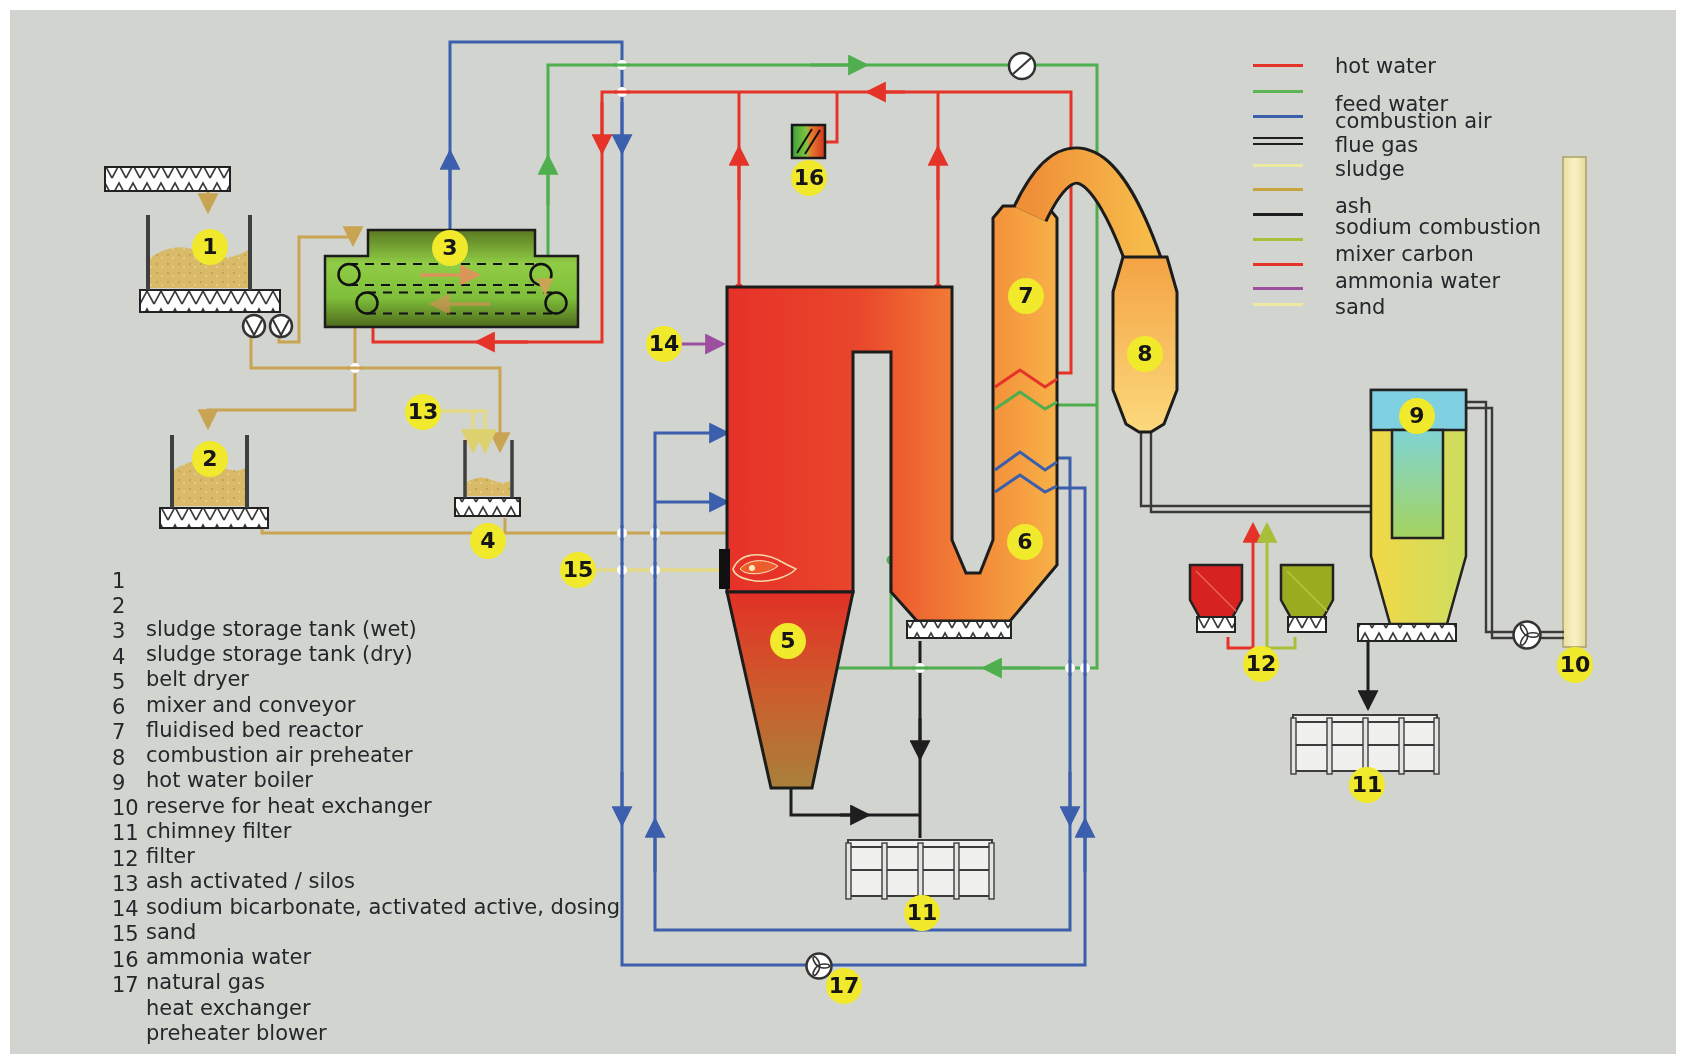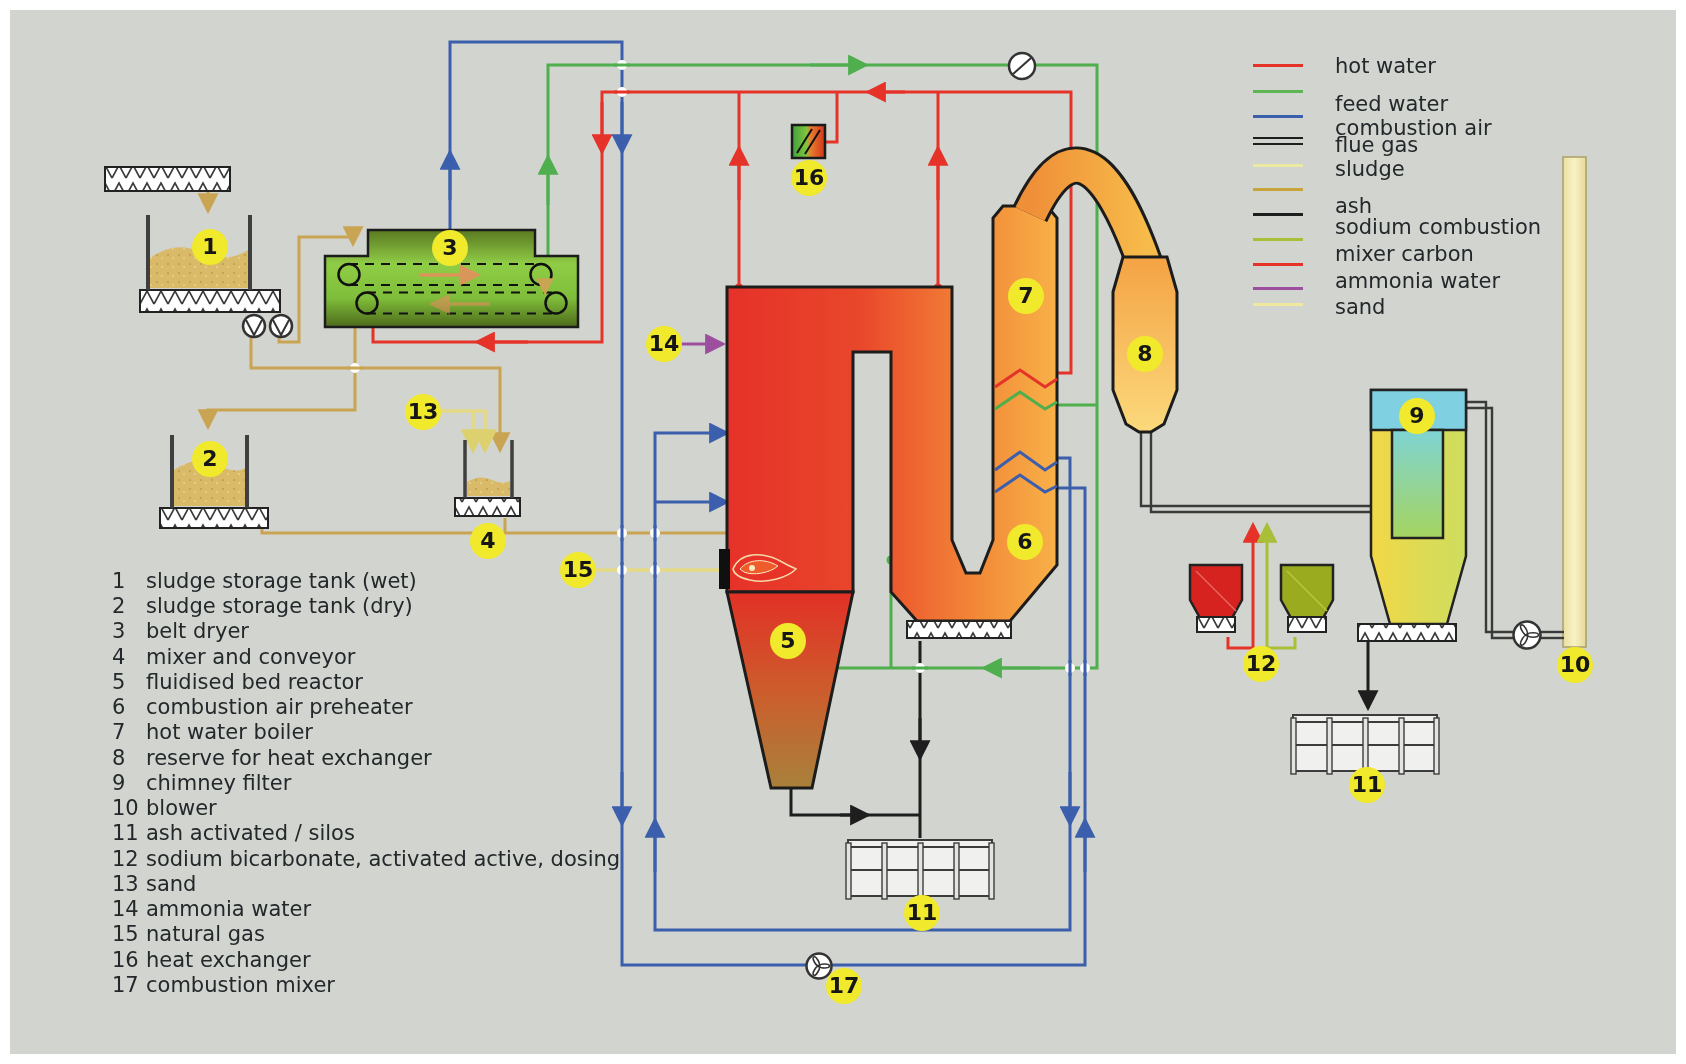--- a/index.html
+++ b/index.html
@@ -10,32 +10,32 @@
   .badge{position:absolute;width:36px;height:36px;border-radius:50%;background:#f1e92b;
          color:#161616;font-size:22px;font-weight:bold;display:flex;align-items:center;justify-content:center;
          transform:translate(-50%,-50%);line-height:1;}
   .b1{left:210px;top:247px}.b2{left:210px;top:459px}.b3{left:450px;top:248px}.b4{left:488px;top:541px}
   .b5{left:788px;top:641px}.b6{left:1025px;top:542px}.b7{left:1026px;top:296px}.b8{left:1145px;top:354px}
   .b9{left:1417px;top:416px}.b10{left:1575px;top:665px}.b11a{left:922px;top:913px}.b12{left:1261px;top:664px}
   .b13{left:423px;top:412px}.b14{left:664px;top:344px}.b15{left:578px;top:570px}.b16{left:809px;top:178px}
   .b17{left:844px;top:986px}.b11b{left:1367px;top:785px}
   
   .legend-label{position:absolute;left:1335px;height:28px;font-size:21px;color:#23282b;white-space:nowrap;}
-  .ll0{top:54px}.ll1{top:92px}.ll2{top:116px}.ll3{top:133px}.ll4{top:157px}
+  .ll0{top:54px}.ll1{top:92px}.ll2{top:109px}.ll3{top:133px}.ll4{top:157px}
   .ll5{top:194px}.ll6{top:215px}.ll7{top:242px}.ll8{top:269px}.ll9{top:295px}
   .sw{position:absolute;left:1253px;width:50px;height:3px;}
   .sw0{top:64px;background:#e63329}.sw1{top:90px;background:#5db554}.sw2{top:115px;background:#3b5fac}
   .sw3{top:137px;height:8px;background:transparent;border-top:2px solid #1e1e1e;border-bottom:2px solid #1e1e1e;box-sizing:border-box}
   .sw4{top:164px;background:#ece9a2}.sw5{top:188px;background:#c8a43c}.sw6{top:213px;background:#1e1e1e}
   .sw7{top:238px;background:#a9bf3a}.sw8{top:263px;background:#e63329}.sw9{top:287px;background:#9b4f9e}
   .sw10{top:303px;background:#efe9a0}
   
   .list-row{position:absolute;height:26px;font-size:21px;color:#23282b;white-space:nowrap;}
   .list-num{position:absolute;left:112px;}
-  .list-lab{position:absolute;left:146px;}
+  .list-lab{position:absolute;left:146px;margin-top:48px;}
   .lr0{top:569px}.lr1{top:594px}.lr2{top:619px}.lr3{top:645px}.lr4{top:670px}.lr5{top:695px}
   .lr6{top:720px}.lr7{top:746px}.lr8{top:771px}.lr9{top:796px}.lr10{top:821px}.lr11{top:847px}
   .lr12{top:872px}.lr13{top:897px}.lr14{top:922px}.lr15{top:948px}.lr16{top:973px}
 </style>
 </head>
 <body>
 
 <div class="stage">
   <div class="canvas"></div>
 
@@ -460,21 +460,21 @@
     <div class="list-row lr7">
         <span class="list-num">8</span>
         <span class="list-lab">reserve for heat exchanger</span>
       </div>
     <div class="list-row lr8">
         <span class="list-num">9</span>
         <span class="list-lab">chimney filter</span>
       </div>
     <div class="list-row lr9">
         <span class="list-num">10</span>
-        <span class="list-lab">blower</span>
+        <span class="list-lab">filter</span>
       </div>
     <div class="list-row lr10">
         <span class="list-num">11</span>
         <span class="list-lab">ash activated / silos</span>
       </div>
     <div class="list-row lr11">
         <span class="list-num">12</span>
         <span class="list-lab">sodium bicarbonate, activated active, dosing</span>
       </div>
     <div class="list-row lr12">
@@ -488,16 +488,16 @@
     <div class="list-row lr14">
         <span class="list-num">15</span>
         <span class="list-lab">natural gas</span>
       </div>
     <div class="list-row lr15">
         <span class="list-num">16</span>
         <span class="list-lab">heat exchanger</span>
       </div>
     <div class="list-row lr16">
         <span class="list-num">17</span>
-        <span class="list-lab">combustion mixer</span>
+        <span class="list-lab">preheater blower</span>
       </div>
   </div>
 </div>
 
 </body></html>

